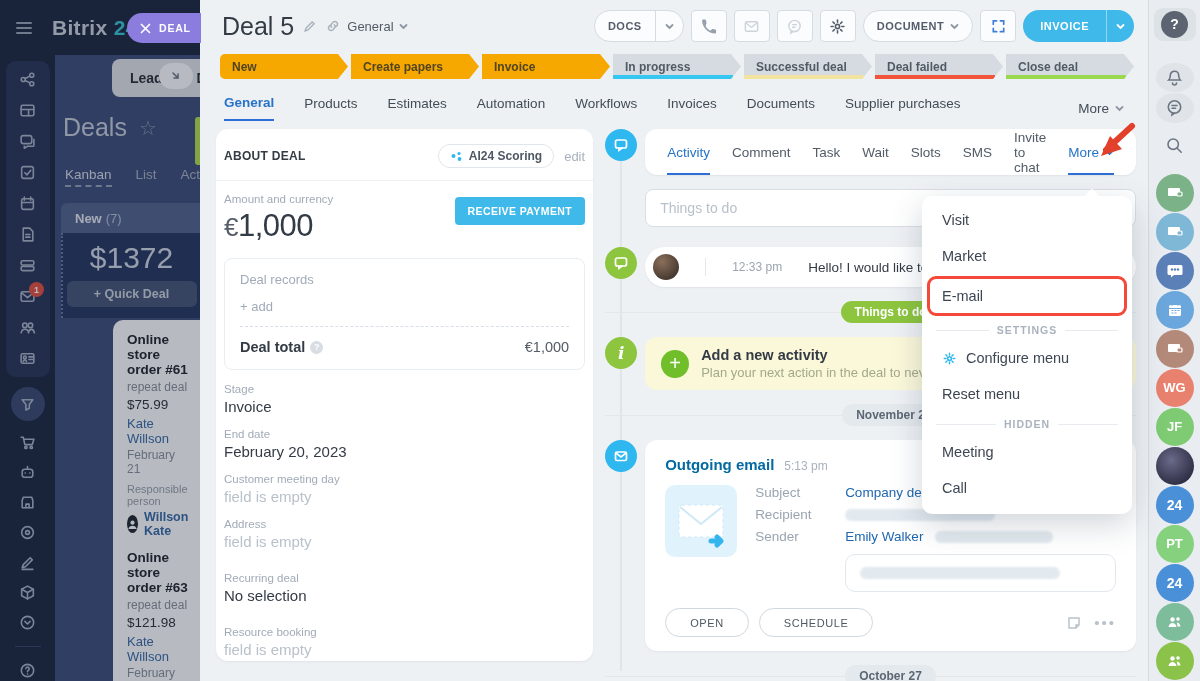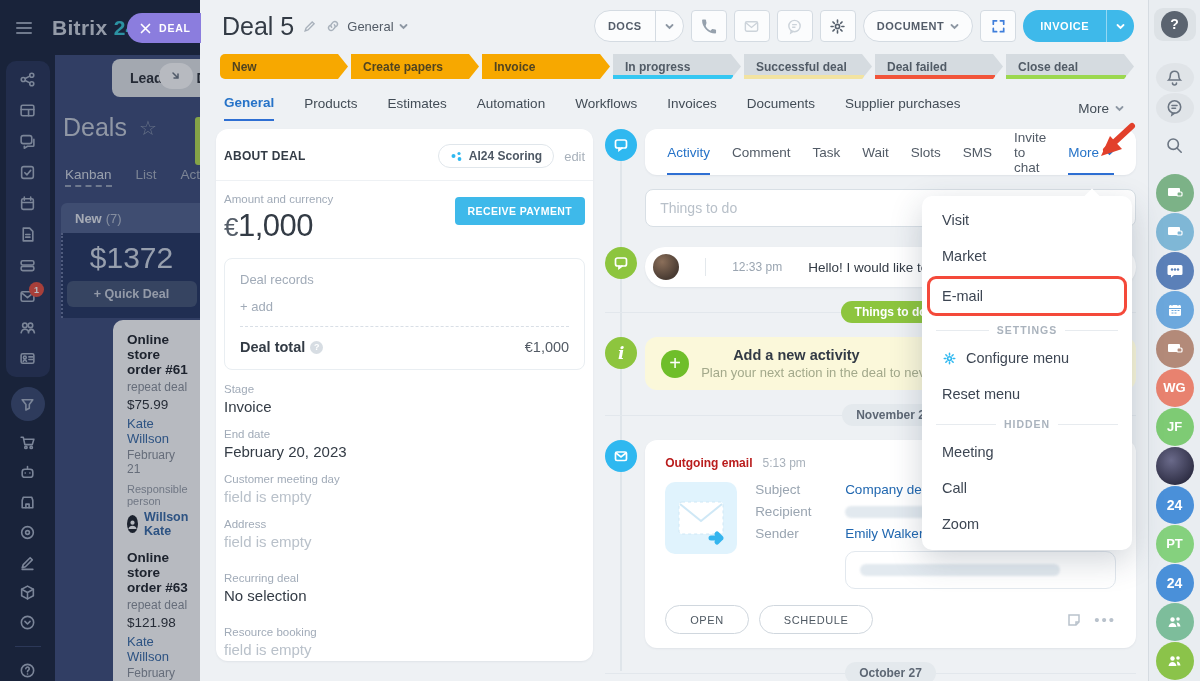--- a/index.html
+++ b/index.html
@@ -136,26 +136,26 @@
   .msg-time { font-size:12px; color:#9aa5b1; }
   .msg-text { font-size:13.5px; color:#333b45; }
 
   .badge-row { position:relative; height:22px; margin:0 0 14px 40px; display:flex; justify-content:center; align-items:center; }
   .badge-row::before { content:""; position:absolute; left:-40px; right:0; top:50%; border-top:1px solid #e2e7ec; }
   .tl-badge { position:relative; z-index:1; background:#e4e9ed; border-radius:12px; padding:4px 14px; font-size:12px; font-weight:bold; color:#5d6774; }
   .tl-badge.green { background:#8dc53e; color:#fff; }
 
   .prompt-card { background:#fbf8da; box-shadow:none; display:flex; align-items:center; gap:12px; padding:10px 16px; }
   .plus-circle { width:28px; height:28px; border-radius:50%; background:#6fbe2a; color:#fff; font-size:20px; display:flex; align-items:center; justify-content:center; flex:none; }
-  .prompt-title { font-size:14.5px; font-weight:bold; color:#333b45;margin-left:32px; }
+  .prompt-title { font-size:14.5px; font-weight:bold; color:#333b45; }
   .prompt-sub { font-size:13px; color:#a3a98b; margin-top:2px; white-space:nowrap; overflow:hidden; }
 
   .email-card { padding:16px 20px 14px; }
   .email-head { display:flex; align-items:baseline; gap:10px; }
-  .email-title { font-size:12px; font-weight:bold; color:#b91c1c; }
+  .email-title { font-size:15px; font-weight:bold; color:#0369a1; }
   .email-time { font-size:12px; color:#a8b1bb; }
   .email-body { display:flex; gap:18px; margin-top:12px; }
   .env-illu { width:72px; height:72px; border-radius:10px; background:#e0f3fd; flex:none; position:relative; }
   .email-fields { flex:1; font-size:13.5px; }
   .efrow { display:flex; align-items:center; margin-bottom:7px; }
   .eflabel { width:90px; color:#9aa5b1; flex:none; }
   .eflink { color:#2067b0; cursor:pointer; white-space:nowrap; }
   .blurbar { height:12px; border-radius:6px; background:#e2e9ef; filter:blur(1px); }
   .preview { margin-top:10px; margin-left:90px; height:38px; border:1px solid #e2e8ee; border-radius:10px; display:flex; align-items:center; padding:0 14px; }
   .email-foot { display:flex; align-items:center; gap:10px; margin-top:16px; }
@@ -695,21 +695,20 @@
             <path d="M8 2.4v1.8M8 11.8v1.8M2.4 8h1.8M11.8 8h1.8M4.1 4.1l1.3 1.3M10.6 10.6l1.3 1.3M11.9 4.1l-1.3 1.3M5.4 10.6l-1.3 1.3" stroke="#2fb8f0" stroke-width="1.6" stroke-linecap="round"></path>
           </svg>
         <span>Configure menu</span>
       </div>
       <div class="dd-item">Reset menu</div>
       <div class="dd-sec">
           <span>HIDDEN</span>
         </div>
       <div class="dd-item">Meeting</div>
       <div class="dd-item">Call</div>
-      <div class="dd-item">Zoom</div>
     </div>
 
     <svg class="red-arrow" viewBox="0 0 52 48">
       <path d="M46 6L20 30" stroke="#e2402b" stroke-width="6" stroke-linecap="round"></path>
       <path d="M24 16l-9 20 21-7z" fill="#e2402b"></path>
     </svg>
   </div>
 
   <div class="rrail">
     <div class="help-wrap">

